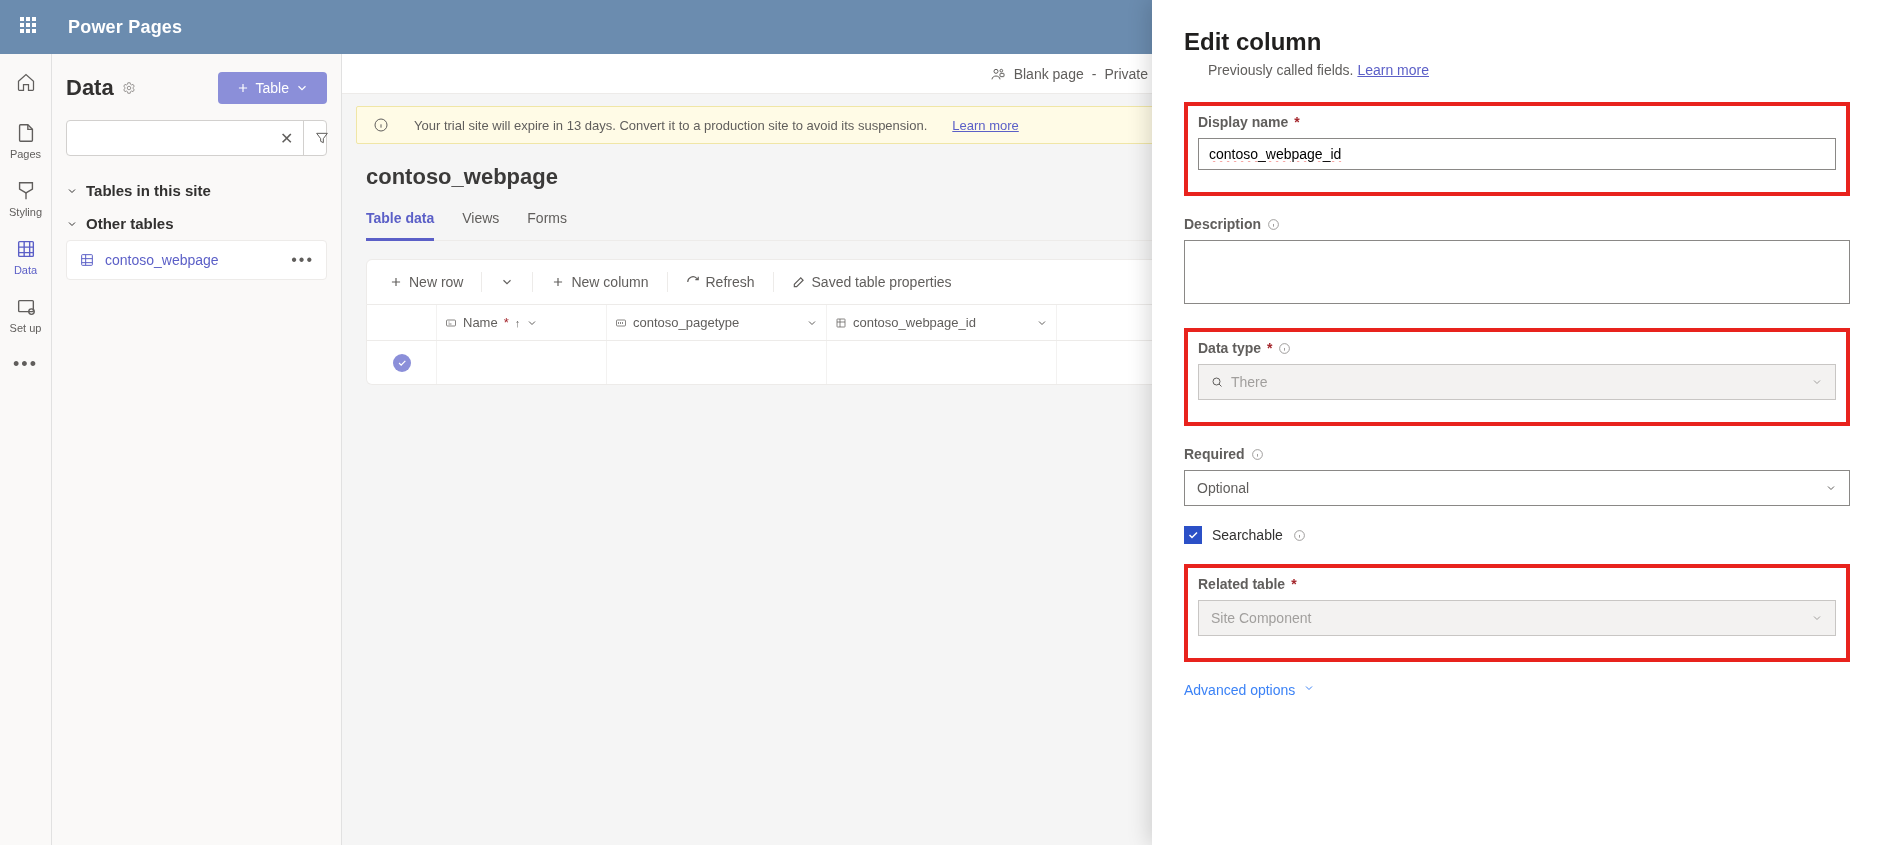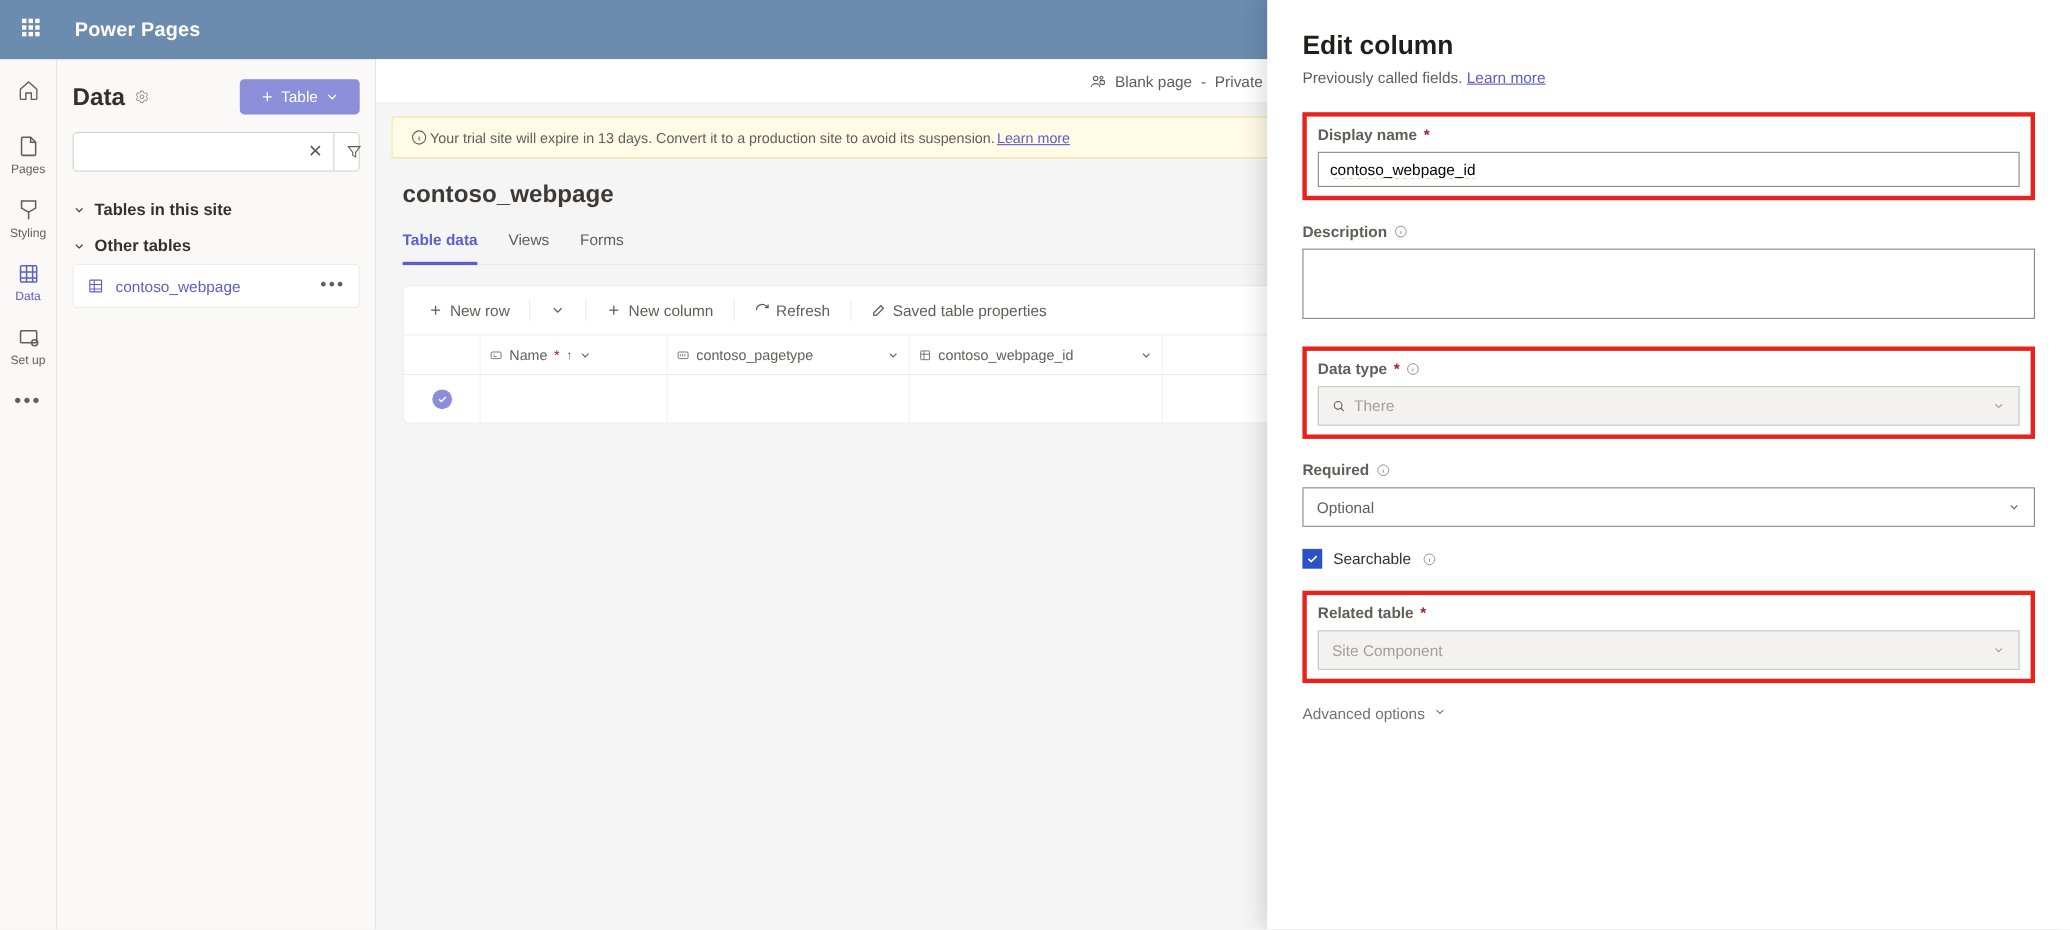--- a/index.html
+++ b/index.html
@@ -45,21 +45,21 @@
 .table-item-left { display:flex; align-items:center; gap:10px; color:#5b5fc7; font-size:14px; }
 .table-item-left svg { width:16px; height:16px; }
 .table-item .dots { color:#605e5c; letter-spacing:2px; }
 
 
 .main { flex:1; background:#f5f5f5; display:flex; flex-direction:column; }
 .breadcrumb-bar { height:40px; background:white; border-bottom:1px solid #edebe9; display:flex; align-items:center; justify-content:center; gap:8px; color:#605e5c; font-size:14px; }
 .breadcrumb-bar svg { width:16px; height:16px; }
 .breadcrumb-bar .bc-chev { width:12px; height:12px; margin-left:6px; }
 
-.trial-banner { background:#fffbe6; border:1px solid #f0e6a6; margin:12px 14px 0 14px; padding:10px 16px; display:flex; align-items:center; gap:2px; font-size:13px; color:#605e5c; border-radius:2px; }
+.trial-banner { background:#fffbe6; border:1px solid #f0e6a6; margin:12px 14px 0 14px; padding:10px 16px; display:flex; align-items:center; gap:25px; font-size:13px; color:#605e5c; border-radius:2px; }
 .trial-banner a { color:#5b5fc7; text-decoration:underline; }
 .trial-banner svg { width:16px; height:16px; flex-shrink:0; }
 
 .content-area { padding:20px 24px; }
 .entity-title { font-size:22px; font-weight:600; color:#3b3a39; margin-bottom:12px; }
 .tabs { display:flex; gap:28px; border-bottom:1px solid #edebe9; margin-bottom:18px; }
 .tab { font-size:14px; color:#605e5c; padding:8px 0 12px 0; cursor:pointer; }
 .tab.active { color:#5b5fc7; border-bottom:3px solid #5b5fc7; font-weight:600; margin-bottom:-1px; }
 
 .toolbar { display:flex; align-items:center; gap:6px; background:white; border:1px solid #edebe9; border-radius:6px 6px 0 0; padding:10px 14px; }
@@ -76,42 +76,42 @@
 
 .grid-row { display:flex; background:white; border-left:1px solid #edebe9; border-right:1px solid #edebe9; border-bottom:1px solid #edebe9; border-radius:0 0 6px 6px; height:44px; align-items:center; }
 .grid-row .cell { padding:0 8px; border-right:1px solid #f3f2f1; height:100%; display:flex; align-items:center; }
 .grid-row .cell.check { width:70px; justify-content:center; }
 .check-badge { width:18px; height:18px; border-radius:50%; background:#8b8fd9; display:flex; align-items:center; justify-content:center; }
 .check-badge svg { width:10px; height:10px; stroke:white; }
 
 
 .panel { position:absolute; right:0; top:0; width:730px; height:100%; background:white; box-shadow:-4px 0 20px rgba(0,0,0,.15); padding:28px 32px; overflow:hidden; }
 .panel h1 { font-size:24px; font-weight:600; color:#201f1e; margin-bottom:6px; }
-.panel-sub { font-size:14px; color:#605e5c; margin-bottom:24px; }
+.panel-sub { font-size:14px; color:#605e5c; margin-bottom:24px;margin-left:24px; }
 .panel-sub a { color:#5b5fc7; text-decoration:underline; }
 
 .field-block { margin-bottom:20px; }
-.field-block.boxed { border:4px solid #e8231d; padding:8px 10px 8px 10px; }
+.field-block.boxed { border:4px solid #e8231d; padding:8px 10px 22px 10px; }
 .field-label { font-size:14px; color:#605e5c; font-weight:600; display:flex; align-items:center; gap:6px; margin-bottom:8px; }
 .field-label .req { color:#a4262c; }
 .info-ic { width:13px; height:13px; color:#8a8886; }
 
 .text-input { width:100%; border:1px solid #8a8886; padding:7px 10px; font-size:14px; outline:none; }
 .text-input.squiggle { text-decoration: underline wavy #e8231d; text-underline-offset:2px; }
 .textarea { width:100%; border:1px solid #8a8886; height:64px; resize:none; outline:none; padding:6px; }
 
 .select { width:100%; border:1px solid #8a8886; height:36px; display:flex; align-items:center; justify-content:space-between; padding:0 12px; font-size:14px; color:#605e5c; cursor:pointer; }
 .select.disabled { background:#f3f2f1; color:#a19f9d; border-color:#c8c6c4; }
 .select svg { width:12px; height:12px; }
 
 .checkbox-row { display:flex; align-items:center; gap:10px; font-size:14px; color:#323130; }
 .cbox { width:18px; height:18px; background:#2b50c7; display:flex; align-items:center; justify-content:center; }
 .cbox svg { width:12px; height:12px; stroke:white; stroke-width:3; }
 
-.adv-link { color:#737373; font-size:14px; display:flex; align-items:flex-start; gap:8px; cursor:pointer; margin-top:18px; }
+.adv-link { color:#3b82f6; font-size:14px; display:flex; align-items:flex-start; gap:8px; cursor:pointer; margin-top:18px; }
 .adv-link svg { width:12px; height:12px; }
 
 .type-pill { display:flex; align-items:center; gap:8px; }
 .icon-mini { width:14px; height:14px; color:#605e5c; }
 </style>
 </head>
 <body>
 
 <div class="topbar">
   <div class="waffle">

